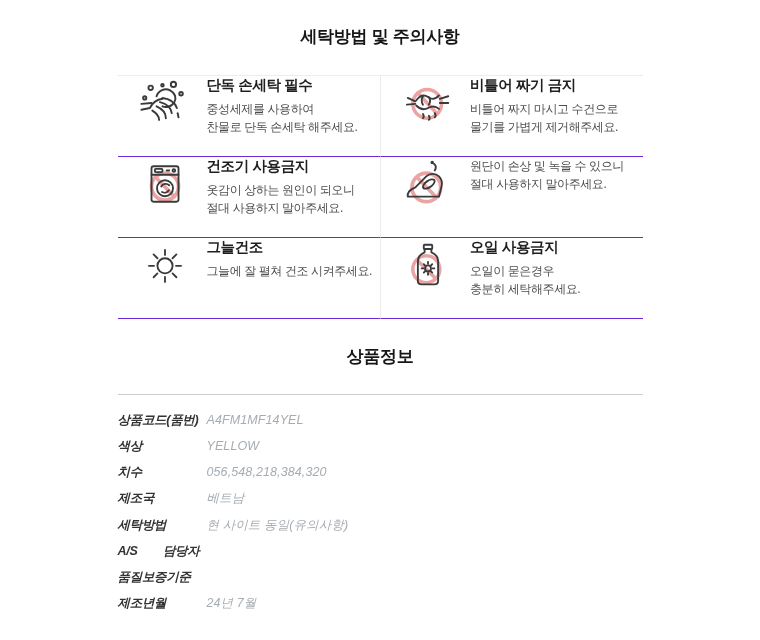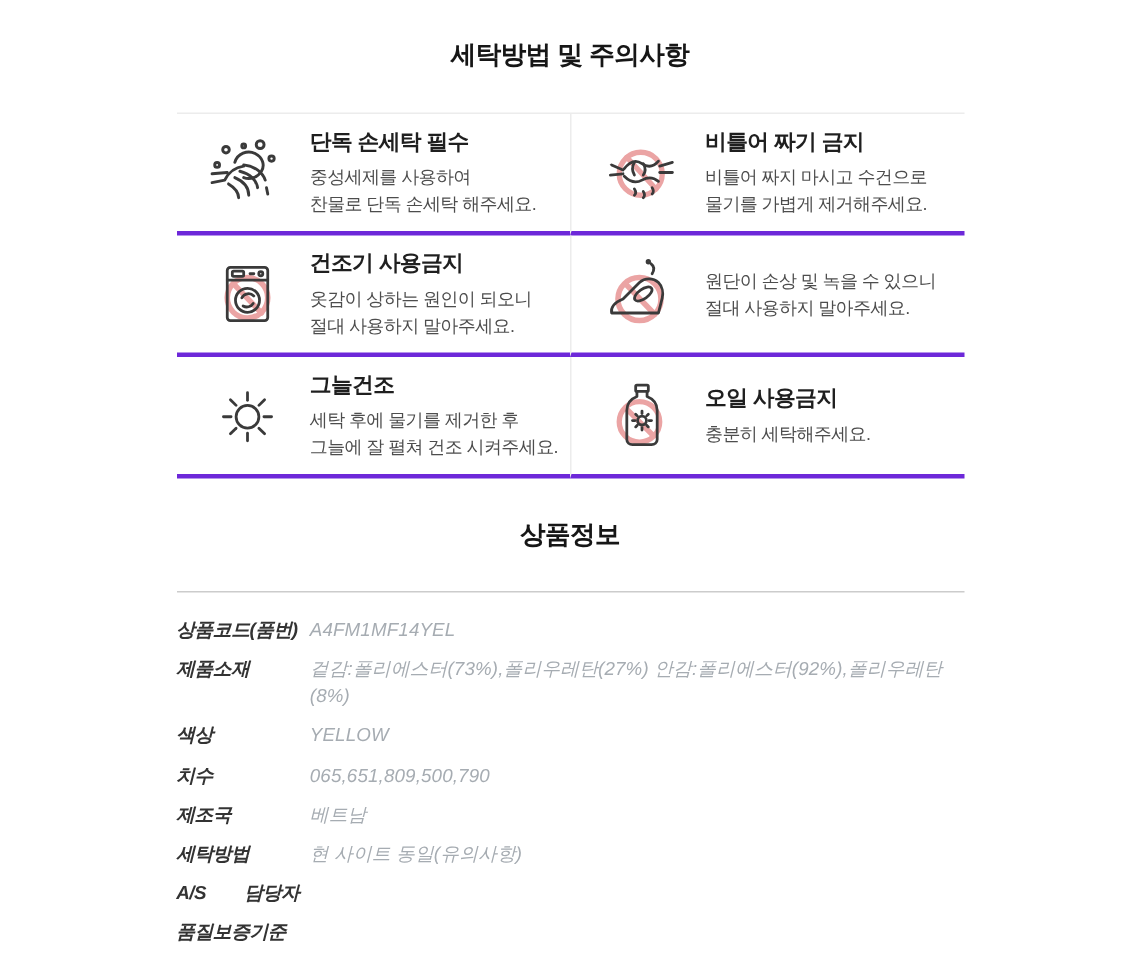--- a/index.html
+++ b/index.html
@@ -12,22 +12,22 @@
     letter-spacing: -0.3px;
   }
   .care-heading { padding-top: 9px; margin-bottom: 27px; }
 
   
   .care-grid {
     display: grid; grid-template-columns: 1fr 1fr;
     border-top: 1px solid #ececec;
   }
   .care-cell {
-    height: 81px; display: flex; align-items: center;
-    border-bottom: 3px solid #6d28d9; padding-left: 20px;
+    height: 81px; display: flex; align-items: flex-start;
+    border-bottom: 1px solid #6d28d9; padding-left: 20px;
   }
   .care-cell.right { border-left: 1px solid #ececec; }
   .care-icon { width: 54px; height: 54px; flex: 0 0 54px; margin-right: 15px; }
   .care-icon svg { width: 100%; height: 100%; display: block; }
   .care-text { flex: 1; min-width: 0; }
   .care-title { font-size: 14.5px; font-weight: 700; color: #1f1f1f; letter-spacing: -0.4px; margin-bottom: 5px; }
   .care-line { font-size: 12px; color: #4d4d4d; letter-spacing: -0.4px; line-height: 1.5; }
 
   
   .product-heading { margin-top: 26px; margin-bottom: 26px; }
@@ -159,21 +159,20 @@
           <line x1="13" y1="33" x2="19" y2="33"></line>
           <line x1="45" y1="33" x2="51" y2="33"></line>
           <line x1="18.5" y1="19.5" x2="23" y2="24"></line>
           <line x1="41" y1="24" x2="45.5" y2="19.5"></line>
           <line x1="18.5" y1="46.5" x2="23" y2="42"></line>
           <line x1="41" y1="42" x2="45.5" y2="46.5"></line>
         </svg>
       </span>
       <span class="care-text">
         <div class="care-title">그늘건조</div>
-        <div class="care-line">세탁 후에 물기를 제거한 후</div>
         <div class="care-line">그늘에 잘 펼쳐 건조 시켜주세요.</div>
       </span>
     </div>
 
     <div class="care-cell right">
       <span class="care-icon">
         <svg viewBox="0 0 64 64" fill="none" stroke-linecap="round" stroke-linejoin="round">
           <g stroke="#e89595" stroke-width="4.2" opacity="0.85">
             <circle cx="30" cy="37" r="16"></circle>
             <line x1="19" y1="26" x2="41" y2="48"></line>
@@ -188,43 +187,40 @@
             <line x1="37.5" y1="36" x2="39.5" y2="36"></line>
             <line x1="27" y1="31" x2="28.3" y2="32.3"></line>
             <line x1="35.7" y1="39.7" x2="37" y2="41"></line>
             <line x1="27" y1="41" x2="28.3" y2="39.7"></line>
             <line x1="35.7" y1="32.3" x2="37" y2="31"></line>
           </g>
         </svg>
       </span>
       <span class="care-text">
         <div class="care-title">오일 사용금지</div>
+        <div class="care-line">오일이 묻은경우</div>
         <div class="care-line">충분히 세탁해주세요.</div>
       </span>
     </div>
   </div>
 
   <div class="section-title product-heading">상품정보</div>
 
   <div class="info-table">
     <div class="info-row">
       <span class="info-label">상품코드(품번)</span>
       <span class="info-value">A4FM1MF14YEL</span>
     </div>
     <div class="info-row">
-      <span class="info-label">제품소재</span>
-      <span class="info-value">겉감:폴리에스터(73%),폴리우레탄(27%) 안감:폴리에스터(92%),폴리우레탄(8%)</span>
-    </div>
-    <div class="info-row">
       <span class="info-label">색상</span>
       <span class="info-value">YELLOW</span>
     </div>
     <div class="info-row">
       <span class="info-label">치수</span>
-      <span class="info-value">065,651,809,500,790</span>
+      <span class="info-value">056,548,218,384,320</span>
     </div>
     <div class="info-row">
       <span class="info-label">제조국</span>
       <span class="info-value">베트남</span>
     </div>
     <div class="info-row">
       <span class="info-label">세탁방법</span>
       <span class="info-value">현 사이트 동일(유의사항)</span>
     </div>
     <div class="info-row">

